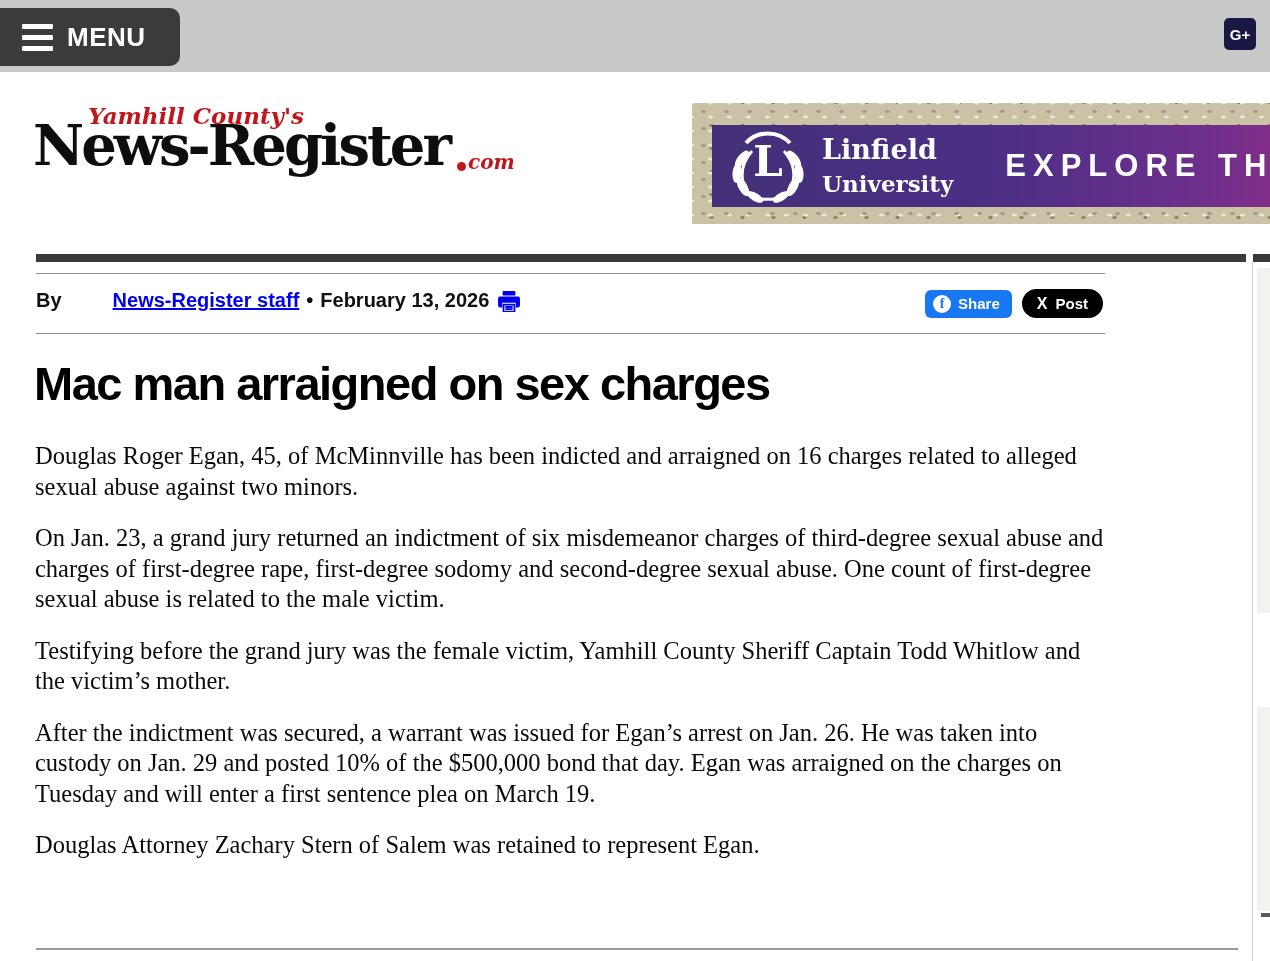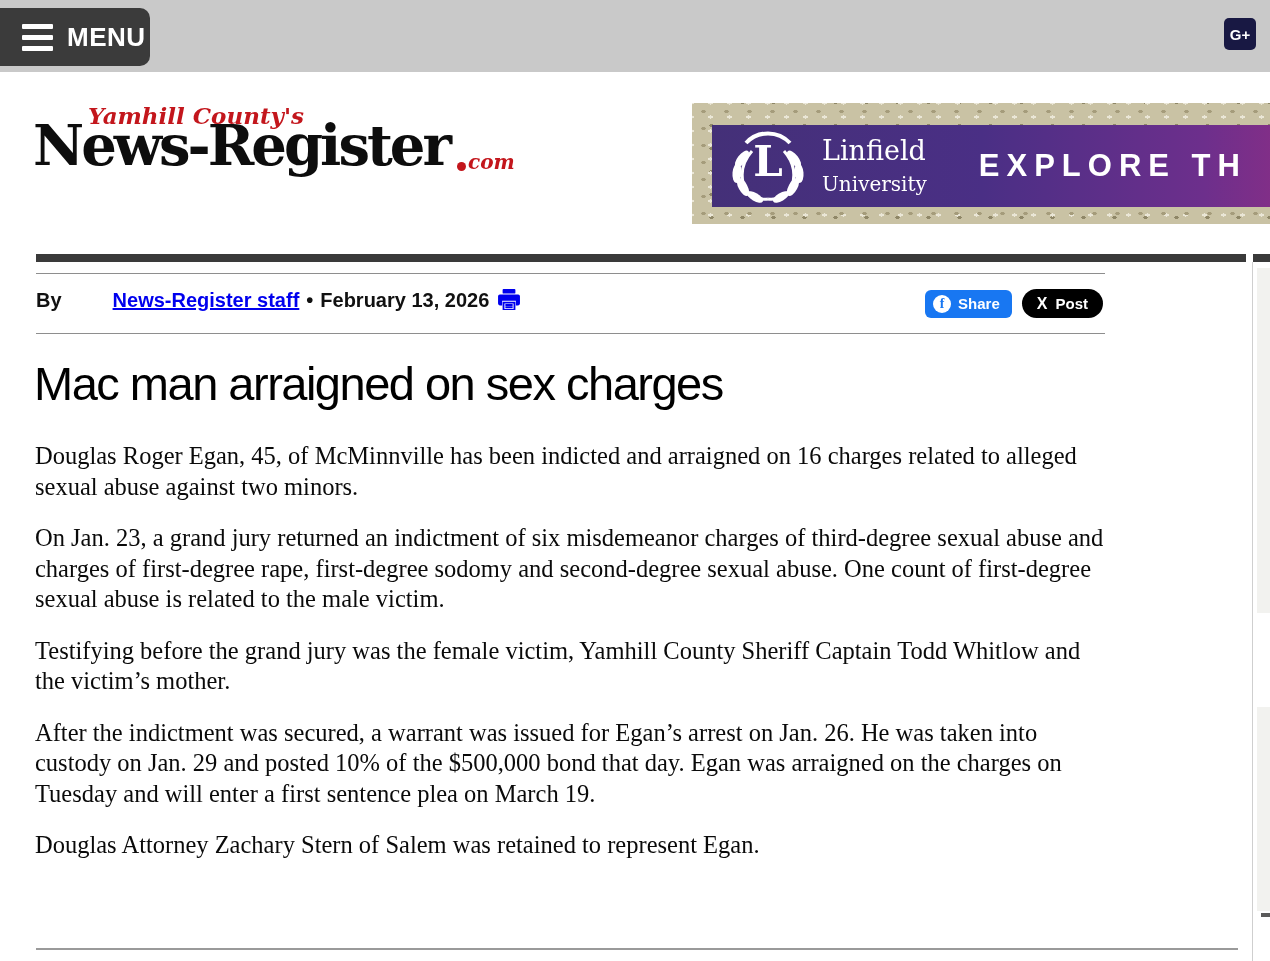--- a/index.html
+++ b/index.html
@@ -1,21 +1,21 @@
 <!DOCTYPE html>
 <html><head>
 <meta charset="utf-8">
 <style>
   html,body{margin:0;padding:0;background:#fff;}
   .page{position:relative;width:1270px;height:961px;background:#fff;overflow:hidden;
         font-family:"Liberation Sans",sans-serif;}
 
   
   .topbar{position:absolute;left:0;top:0;width:1270px;height:72px;background:#c9c9c9;}
-  .menu-btn{position:absolute;left:0;top:8px;width:150px;height:58px;background:#3b3b3b;
+  .menu-btn{position:absolute;left:0;top:8px;width:180px;height:58px;background:#3b3b3b;
             border:none;border-radius:0 10px 10px 0;display:flex;align-items:center;
             cursor:pointer;padding:0 16px 0 22px;gap:14px;}
   .hamburger{display:flex;flex-direction:column;gap:6px;}
   .hamburger i{display:block;width:31px;height:5px;background:#fff;border-radius:1px;}
   .menu-label{color:#fff;font-weight:700;font-size:26px;letter-spacing:0.5px;}
   .gplus{position:absolute;left:1224px;top:18px;width:32px;height:32px;background:#181843;
          border-radius:5px;color:#fff;font-weight:700;font-size:15px;display:flex;
          align-items:center;justify-content:center;cursor:pointer;text-decoration:none;}
 
   
@@ -37,60 +37,60 @@
                               radial-gradient(#8f8767 10%,transparent 11%);
              background-size:23px 17px,19px 14px,31px 23px;
              background-position:0 0,9px 7px,4px 11px;}
   .ad-inner{position:absolute;left:20px;top:22px;width:600px;height:82px;
             background:linear-gradient(90deg,#443078 0%,#4a2f85 45%,#6d2f8c 82%,#8d2e85 100%);
             display:flex;align-items:center;}
   .ad-logo{position:relative;width:92px;height:78px;margin-left:10px;flex:0 0 auto;}
   .ad-logo-letter{position:absolute;left:0;top:14px;width:92px;text-align:center;color:#fff;
                   font-family:"DejaVu Serif",serif;font-size:42px;font-weight:700;line-height:1;}
   .ad-brand{color:#fff;font-family:"DejaVu Serif",serif;margin-left:8px;line-height:1.05;}
-  .ad-brand-1{font-size:27px;font-weight:400;}
-  .ad-brand-2{font-size:20px;font-weight:400;margin-top:8px;}
+  .ad-brand-1{font-size:27px;font-weight:700;}
+  .ad-brand-2{font-size:23px;font-weight:700;margin-top:8px;}
   .ad-headline{color:#fff;font-size:31px;font-weight:700;letter-spacing:7px;margin-left:52px;
                white-space:nowrap;}
 
   
   .bar-dark{position:absolute;top:254px;height:8px;background:#3a3a3a;}
   .bar-dark.main{left:36px;width:1210px;}
   .bar-dark.right-seg{left:1253px;width:17px;}
   .rule{position:absolute;height:0;border-top:1px solid #8e8e8e;}
   .rule-1{left:36px;top:273px;width:1069px;}
   .rule-2{left:36px;top:333px;width:1069px;}
   .rule-bottom{left:36px;top:948px;width:1202px;border-top:2px solid #9a9a9a;}
   .v-divider{position:absolute;left:1252px;top:262px;width:1px;height:699px;background:#cfcfcf;}
   .side-block{position:absolute;left:1257px;width:13px;background:#f2f2ef;}
   .side-block-1{top:268px;height:345px;}
   .side-block-2{top:707px;height:204px;}
   .side-thumb{position:absolute;left:1261px;top:913px;width:9px;height:4px;background:#5a5a5a;}
 
   
   .byline-row{position:absolute;left:36px;top:286px;width:1069px;height:36px;}
-  .byline{font-size:20px;font-weight:700;color:#111;display:flex;align-items:flex-start;gap:7px;
+  .byline{font-size:20px;font-weight:700;color:#111;display:flex;align-items:flex-end;gap:7px;
           position:absolute;left:0;top:3px;white-space:nowrap;}
   .author-link{color:#0000ee;text-decoration:underline;cursor:pointer;padding-left:44px;}
   .printer{cursor:pointer;margin-left:2px;display:inline-flex;}
   .share-group{position:absolute;right:2px;top:3px;display:flex;gap:10px;align-items:center;}
   .fb-btn{display:flex;align-items:center;gap:7px;background:#1877f2;color:#fff;border:none;
           border-radius:6px;height:28px;padding:0 12px 0 8px;font-size:15px;font-weight:700;
           cursor:pointer;font-family:"Liberation Sans",sans-serif;}
   .fb-circle{width:18px;height:18px;border-radius:50%;background:#fff;color:#1877f2;
              display:flex;align-items:center;justify-content:center;font-size:14px;
              font-weight:700;font-family:"Liberation Serif",serif;}
   .x-btn{display:flex;align-items:center;gap:8px;background:#000;color:#fff;border:none;
          border-radius:15px;height:29px;padding:0 15px;font-size:15px;font-weight:700;
          cursor:pointer;font-family:"Liberation Sans",sans-serif;}
   .x-glyph{font-weight:700;font-size:16px;}
 
   
   .headline{position:absolute;left:34px;top:358px;margin:0;width:1075px;color:#000;
-            font-size:47px;font-weight:400;letter-spacing:-1.5px;line-height:1.1;
+            font-size:47px;font-weight:700;letter-spacing:-1.5px;line-height:1.1;
             font-family:"Liberation Sans",sans-serif;}
   .article-body{position:absolute;left:35px;top:441px;width:1078px;
                 font-family:"Liberation Serif",serif;font-size:24.5px;line-height:30.5px;
                 color:#0a0a0a;}
   .article-body p{margin:0 0 21px 0;}
 </style>
 </head>
 <body>
 
 <div class="page">

